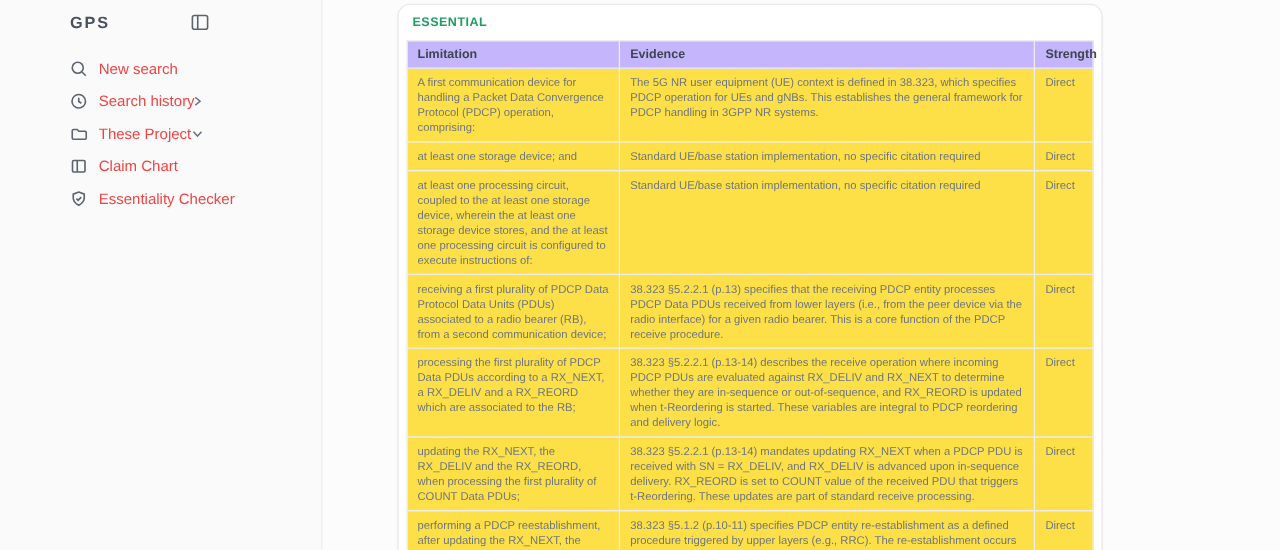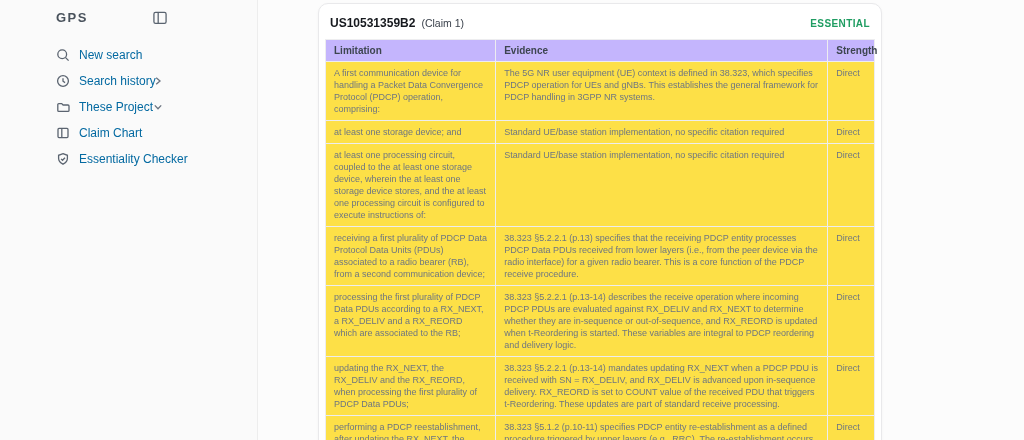--- a/index.html
+++ b/index.html
@@ -24,21 +24,21 @@
     position:absolute; left:110px; top:1px;
     width:20px; height:20px; border:none; background:transparent;
     cursor:pointer; padding:2px; color:#59636f;
   }
   .nav { margin-top:14px; }
   .nav-item {
     position:relative; height:16px; margin:0 0 10px 0; padding-left:16px;
     display:flex; align-items:center; cursor:pointer;
   }
   .nav-item .nicon { width:14px; height:14px; margin-right:9px; color:#5b6470; flex:0 0 auto; }
-  .nav-item .nlabel { font-size:12px; color:#0369a1; white-space:nowrap; }
+  .nav-item .nlabel { font-size:12px; color:#ef4444; white-space:nowrap; }
   .nav-item .chev { position:absolute; left:112px; top:2px; width:12px; height:12px; color:#6b7480; }
   svg { display:block; }
 
   
   .card {
     position:absolute; left:318px; top:3px; width:564px;
     background:#ffffff; border:1px solid #e9e9eb; border-radius:10px;
     box-shadow:0 1px 3px rgba(0,0,0,0.04);
     padding:0 6px 10px 6px;
   }
@@ -141,23 +141,20 @@
         </svg>
       </span>
       <span class="nlabel">Essentiality Checker</span>
     </div>
   </nav>
 </aside>
 
 <main>
   <section class="card">
     <div class="card-header">
-      <div>
-        <span class="patent-number">US10531359B2</span><span class="claim-label">(Claim 1)</span>
-      </div>
       <div class="status-badge">ESSENTIAL</div>
     </div>
 
     <table class="claims">
       <colgroup>
           <col class="c-lim">
           <col class="c-ev">
           <col class="c-str">
         </colgroup>
       <thead>
@@ -187,21 +184,21 @@
           <td>receiving a first plurality of PDCP Data Protocol Data Units (PDUs) associated to a radio bearer (RB), from a second communication device;</td>
           <td>38.323 §5.2.2.1 (p.13) specifies that the receiving PDCP entity processes PDCP Data PDUs received from lower layers (i.e., from the peer device via the radio interface) for a given radio bearer. This is a core function of the PDCP receive procedure.</td>
           <td>Direct</td>
         </tr>
         <tr>
           <td>processing the first plurality of PDCP Data PDUs according to a RX_NEXT, a RX_DELIV and a RX_REORD which are associated to the RB;</td>
           <td>38.323 §5.2.2.1 (p.13-14) describes the receive operation where incoming PDCP PDUs are evaluated against RX_DELIV and RX_NEXT to determine whether they are in-sequence or out-of-sequence, and RX_REORD is updated when t-Reordering is started. These variables are integral to PDCP reordering and delivery logic.</td>
           <td>Direct</td>
         </tr>
         <tr>
-          <td>updating the RX_NEXT, the RX_DELIV and the RX_REORD, when processing the first plurality of PDCP Data PDUs;</td>
+          <td>updating the RX_NEXT, the RX_DELIV and the RX_REORD, when processing the first plurality of COUNT Data PDUs;</td>
           <td>38.323 §5.2.2.1 (p.13-14) mandates updating RX_NEXT when a PDCP PDU is received with SN = RX_DELIV, and RX_DELIV is advanced upon in-sequence delivery. RX_REORD is set to COUNT value of the received PDU that triggers t-Reordering. These updates are part of standard receive processing.</td>
           <td>Direct</td>
         </tr>
         <tr>
           <td>performing a PDCP reestablishment, after updating the RX_NEXT, the RX_DELIV and the RX_REORD;</td>
           <td>38.323 §5.1.2 (p.10-11) specifies PDCP entity re-establishment as a defined procedure triggered by upper layers (e.g., RRC). The re-establishment occurs after normal PDCP operation, including variable updates, and resets protocol state.</td>
           <td>Direct</td>
         </tr>
 
       </tbody>

